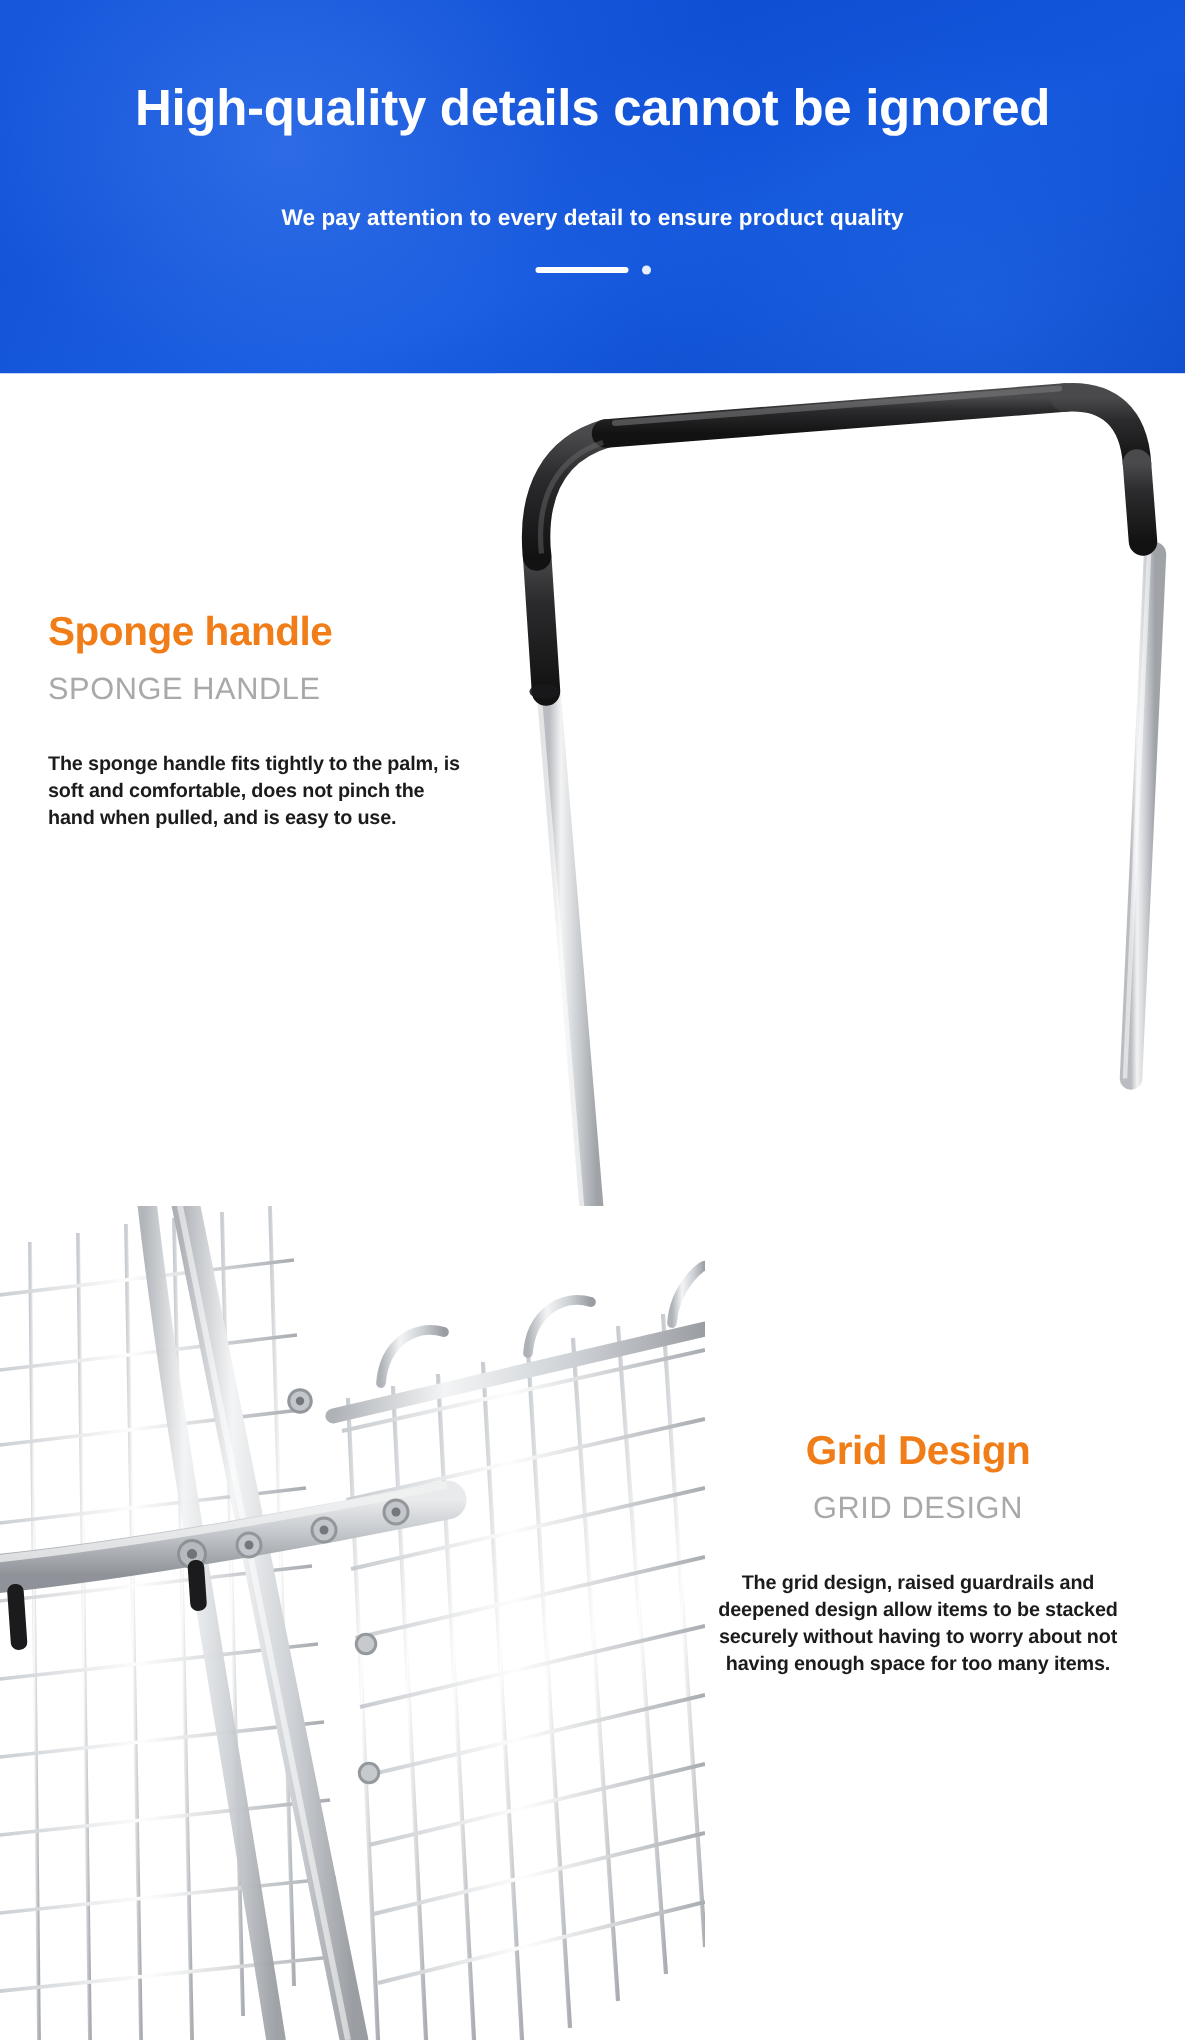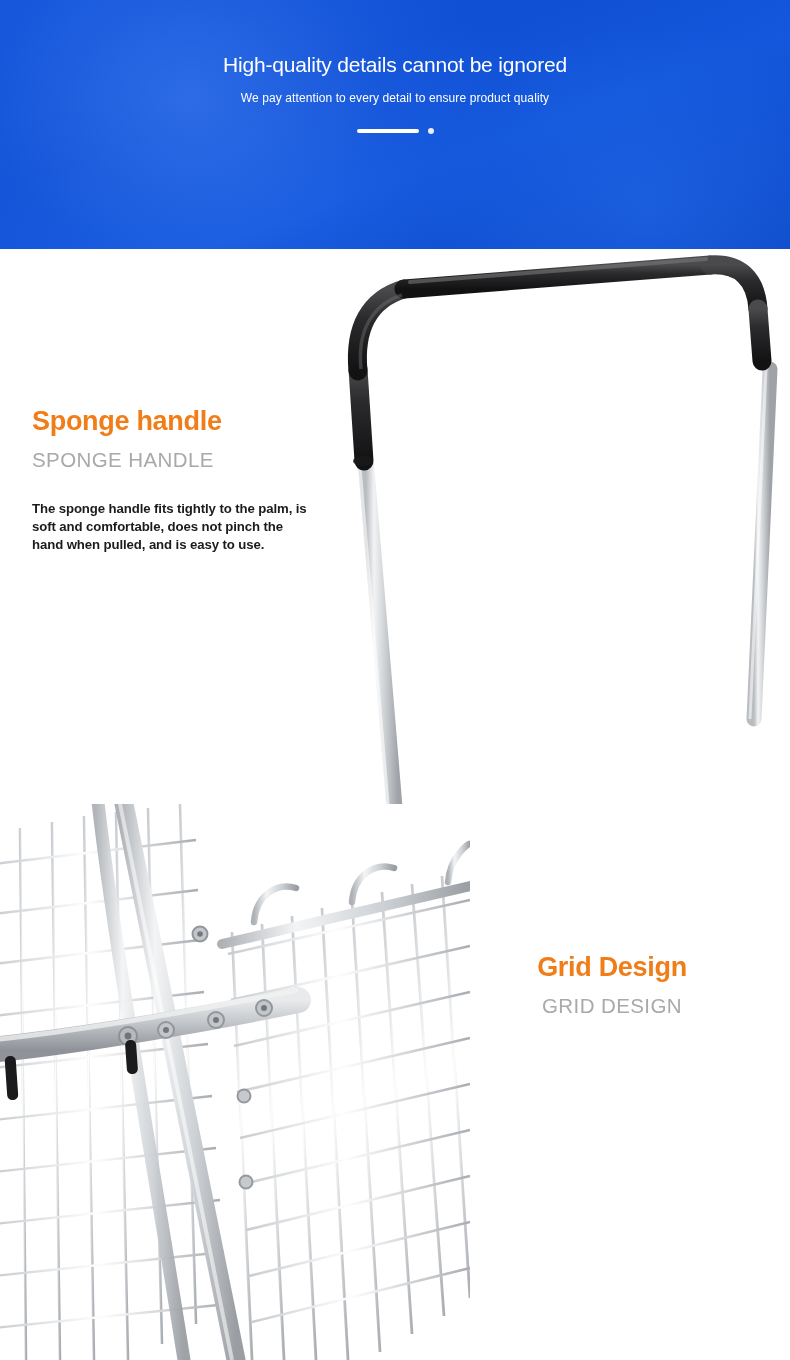--- a/index.html
+++ b/index.html
@@ -45,30 +45,30 @@
     pointer-events: none;
   }
   .hero-inner {
     position: relative;
     z-index: 2;
     text-align: center;
     padding-top: 52px;
   }
   .hero-title {
     color: #ffffff;
-    font-size: 21px;
-    font-weight: normal;
+    font-size: 34px;
+    font-weight: bold;
     letter-spacing: -0.2px;
     line-height: 1.2;
   }
   .hero-sub1 {
-    margin-top: 14px;
+    margin-top: 44px;
     color: #ffffff;
-    font-size: 12px;
-    font-weight: normal;
+    font-size: 15px;
+    font-weight: bold;
     letter-spacing: 0.1px;
   }
   .hero-sub2 {
     margin-top: 13px;
     color: #d6e3fb;
     font-size: 13px;
     font-weight: normal;
     letter-spacing: 0.05px;
   }
   .dots {
@@ -375,16 +375,17 @@
         </g>
 
         <rect x="6" y="252" width="11" height="44" rx="5" fill="#1b1b1d" transform="rotate(-4 11 274)"></rect>
         <rect x="126" y="236" width="11" height="34" rx="5" fill="#1b1b1d" transform="rotate(-4 131 253)"></rect>
       </svg>
     </div>
 
     <div class="text-block s2-text">
       <div class="feat-title">Grid Design</div>
       <div class="feat-subtitle">GRID DESIGN</div>
+      <div class="feat-body">The grid design, raised guardrails and deepened design allow items to be stacked securely without having to worry about not having enough space for too many items.</div>
     </div>
   </div>
 
 </div>
 
 </body></html>

